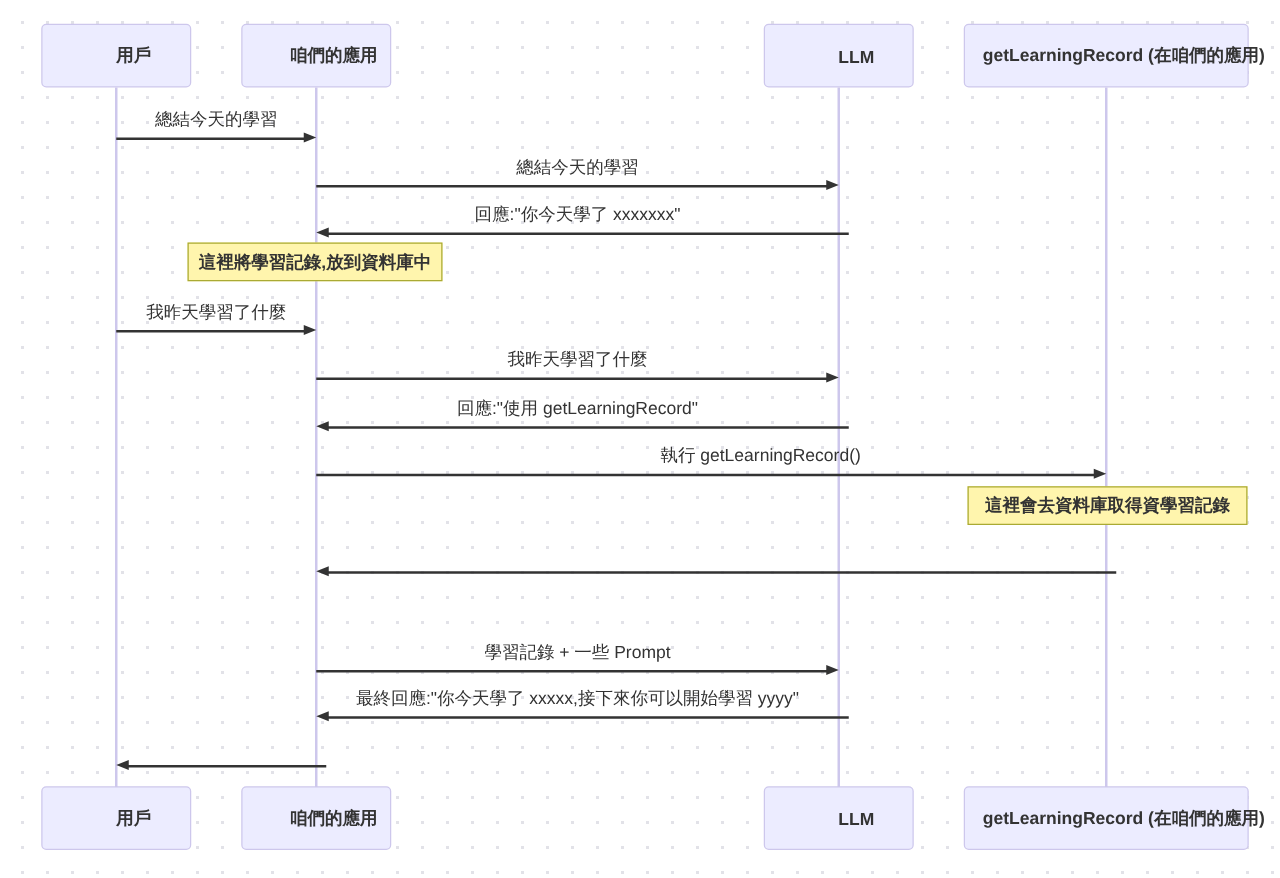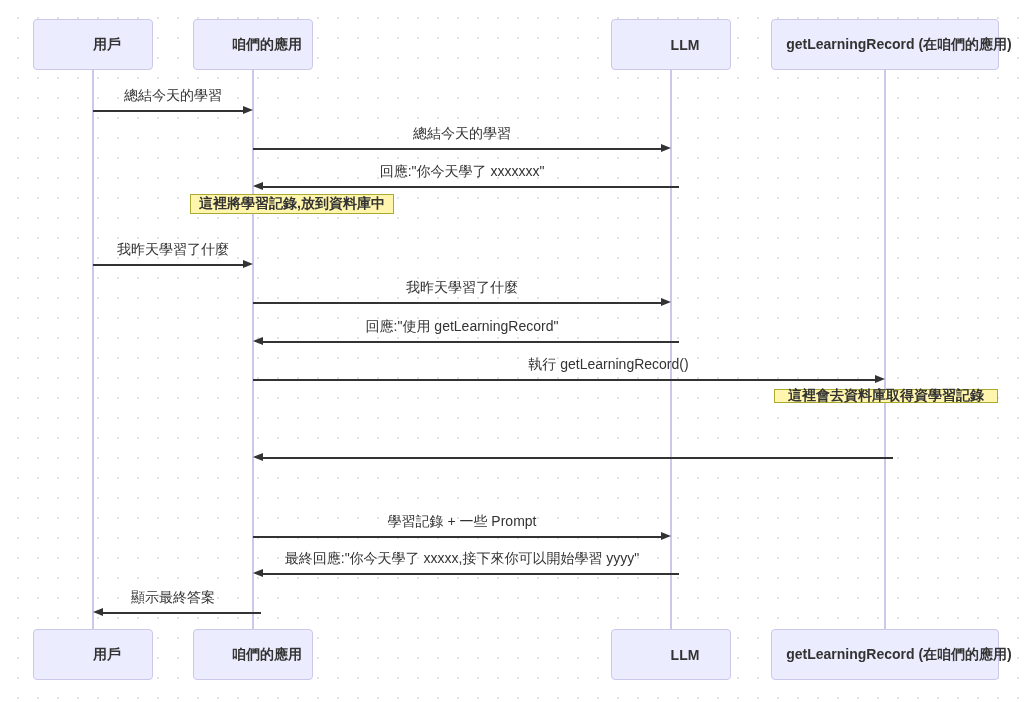--- a/index.html
+++ b/index.html
@@ -122,16 +122,15 @@
     <div class="msg-line" style="left: 261px; top: 457px; width: 632px;"></div>
     <div class="arrow-head left" style="left: 253px; top: 453px;"></div>
     <div class="msg-line" style="left: 253px; top: 536px; width: 410px;"></div>
     <div class="arrow-head right" style="left: 661px; top: 532px;"></div>
     <div class="msg-label" style="left: 253px; top: 513px; width: 418px;">學習記錄 + 一些 Prompt</div>
     <div class="msg-line" style="left: 261px; top: 573px; width: 418px;"></div>
     <div class="arrow-head left" style="left: 253px; top: 569px;"></div>
     <div class="msg-label" style="left: 253px; top: 550px; width: 418px;">最終回應:"你今天學了 xxxxx,接下來你可以開始學習 yyyy"</div>
     <div class="msg-line" style="left: 101px; top: 612px; width: 160px;"></div>
     <div class="arrow-head left" style="left: 93px; top: 608px;"></div>
-    <div class="msg-label" style="left: 93px; top: 589px; width: 160px;">顯示最終答案</div>
-    <div class="note" style="left: 150px; top: 194px; width: 204px; height: 20px; margin-left: 40px;">這裡將學習記錄,放到資料庫中</div>
-    <div class="note" style="left: 774px; top: 389px; width: 224px; height: 14px;">這裡會去資料庫取得資學習記錄</div>
+    <div class="note" style="left: 150px; top: 194px; width: 204px; height: 31px;">這裡將學習記錄,放到資料庫中</div>
+    <div class="note" style="left: 774px; top: 389px; width: 224px; height: 31px;">這裡會去資料庫取得資學習記錄</div>
   </div>
 
 </body></html>

